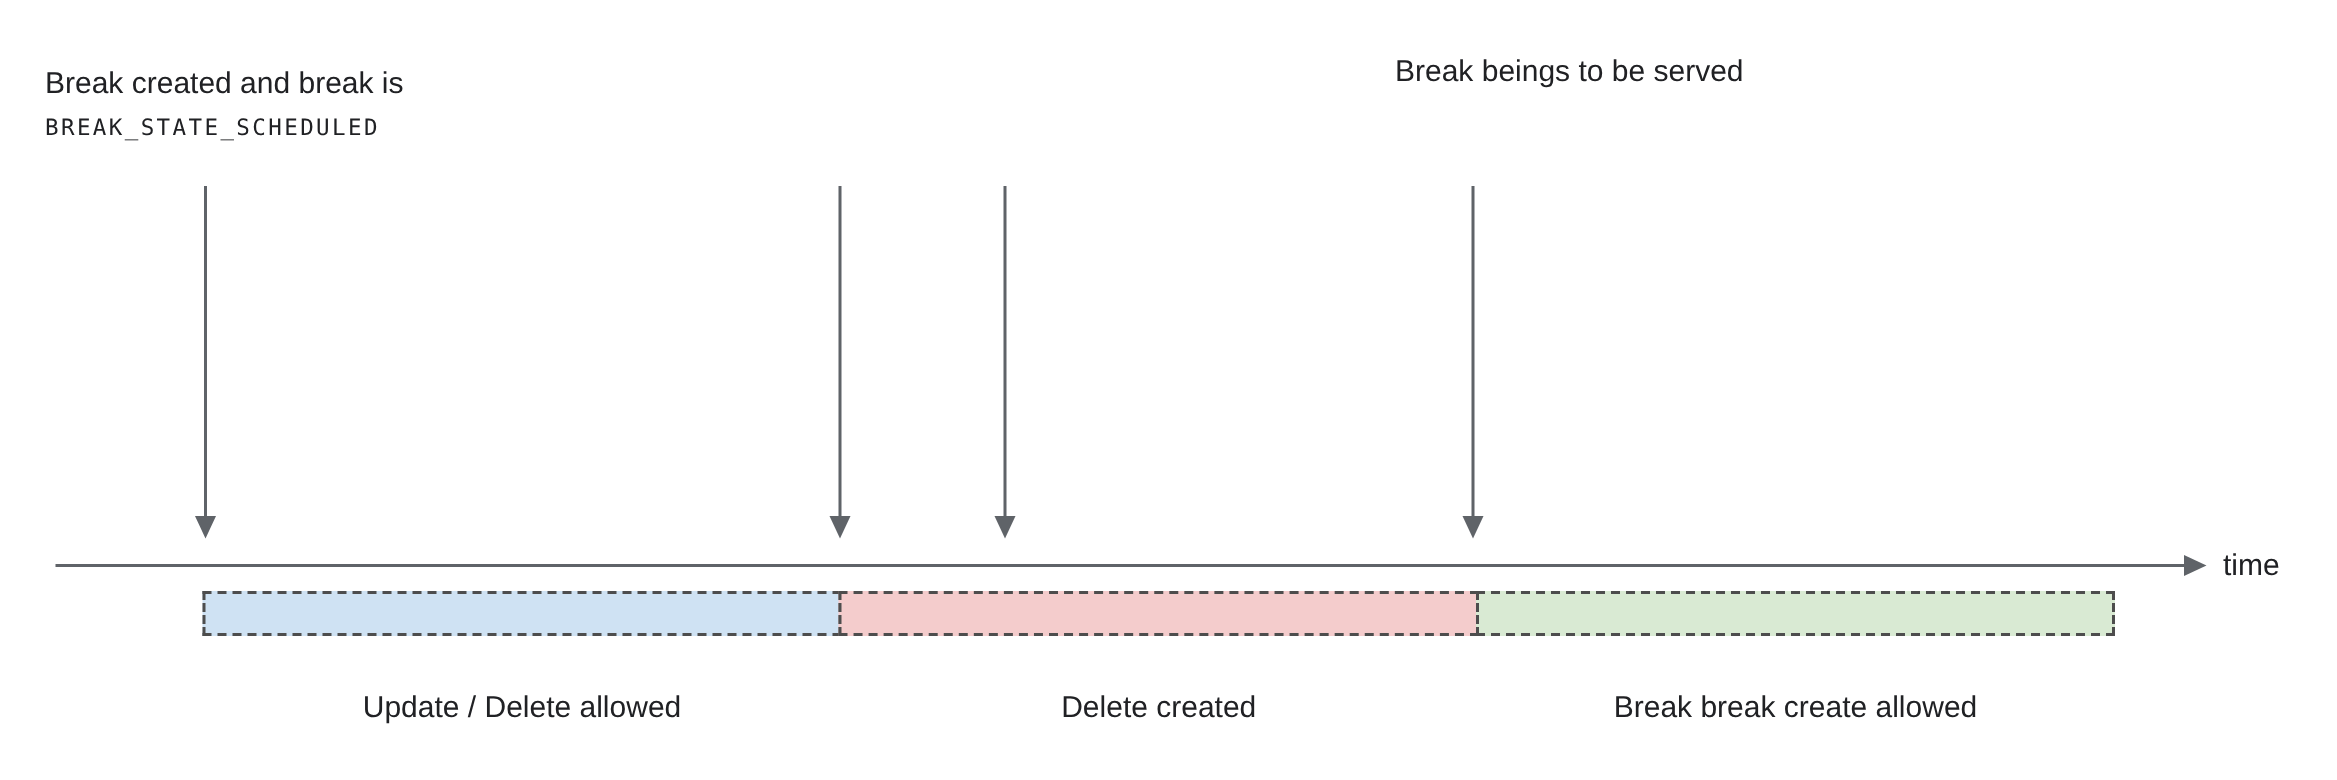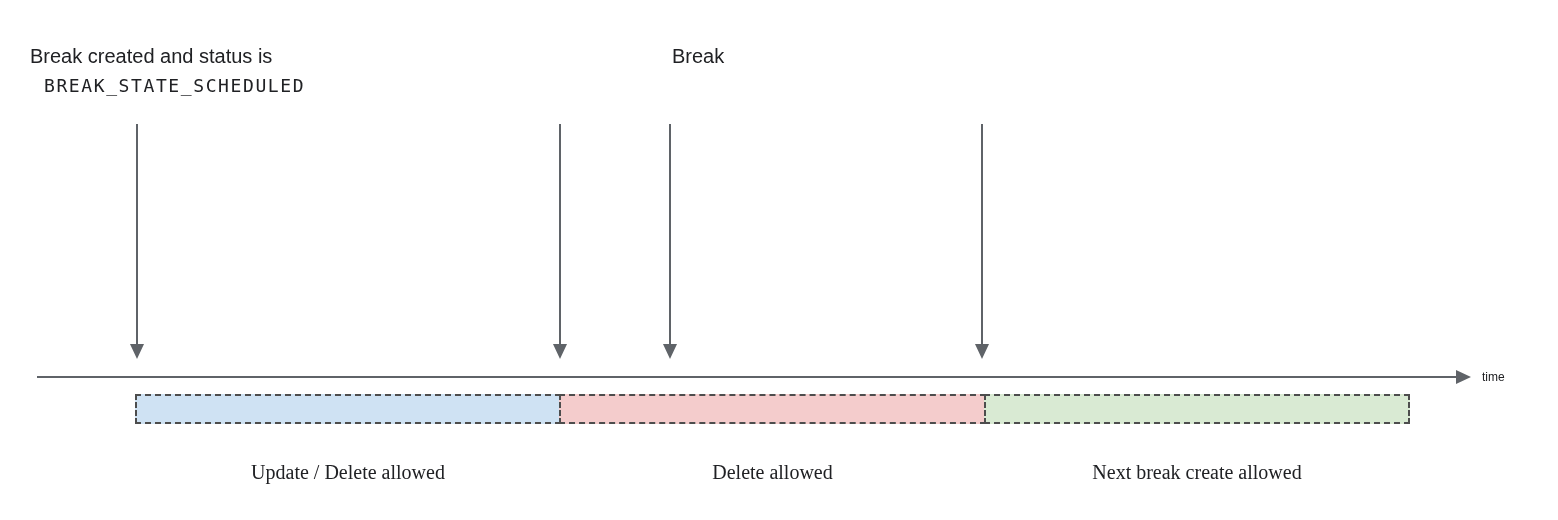--- a/index.html
+++ b/index.html
@@ -19,23 +19,22 @@
 
   
   .annotation {
     position: absolute;
     font-size: 20px;
     line-height: 29px;
     white-space: nowrap;
   }
   .annotation .code {
     font-family: "DejaVu Sans Mono", "Liberation Mono", monospace;
-    font-size: 18px;
+    font-size: 15px;
     letter-spacing: 1.6px;
-    margin-left: 14px;
   }
   .a1 { left: 30px;  top: 42px; }
   .a2 { left: 352px; top: 42px; }
   .a3 { left: 672px; top: 42px; }
   .a4 { left: 930px; top: 34px; }
 
   
   .v-arrow {
     position: absolute;
     top: 124px;
@@ -76,21 +75,21 @@
     width: 0;
     height: 0;
     border-top: 7px solid transparent;
     border-bottom: 7px solid transparent;
     border-left: 15px solid #5f6368;
   }
   .time-label {
     position: absolute;
     left: 1482px;
     top: 365px;
-    font-size: 12px;
+    font-size: 20px;
     line-height: 24px;
   }
 
   
   .segment {
     position: absolute;
     top: 394px;
     height: 30px;
     box-sizing: border-box;
     border: 2px dashed #4d4d4d;
@@ -99,53 +98,52 @@
   .seg-2 { left: 559px; width: 427px; }
   .seg-3 { left: 984px; width: 426px; }
 
   
   .seg-label {
     position: absolute;
     top: 459px;
     font-size: 20px;
     line-height: 26px;
     text-align: center;
-    font-family: Liberation Serif, serif;
   }
   .seg-label-1 { left: 135px; width: 426px; }
   .seg-label-2 { left: 559px; width: 427px; }
   .seg-label-3 { left: 984px; width: 426px; }
 </style>
 </head>
 <body>
 
 <div class="canvas">
 
   <div class="annotation a1">
-    <div>Break created and status is</div>
+    <div>Break created and break is</div>
     <div class="code">BREAK_STATE_SCHEDULED</div>
   </div>
 
 
   <div class="annotation a3">
-    <div>Break</div>
   </div>
 
   <div class="annotation a4">
+    <div>Break beings to be served</div>
   </div>
 
   <div class="v-arrow arrow-1"></div>
   <div class="v-arrow arrow-2"></div>
   <div class="v-arrow arrow-3"></div>
   <div class="v-arrow arrow-4"></div>
 
   <div class="time-axis"></div>
   <div class="time-label">time</div>
 
   <div class="segment seg-1" style="background: rgb(207, 226, 243);"></div>
   <div class="segment seg-2" style="background: rgb(244, 204, 204);"></div>
   <div class="segment seg-3" style="background: rgb(217, 234, 211);"></div>
 
   <div class="seg-label seg-label-1">Update / Delete allowed</div>
-  <div class="seg-label seg-label-2">Delete allowed</div>
-  <div class="seg-label seg-label-3">Next break create allowed</div>
+  <div class="seg-label seg-label-2">Delete created</div>
+  <div class="seg-label seg-label-3">Break break create allowed</div>
 
 </div>
 
 </body></html>

